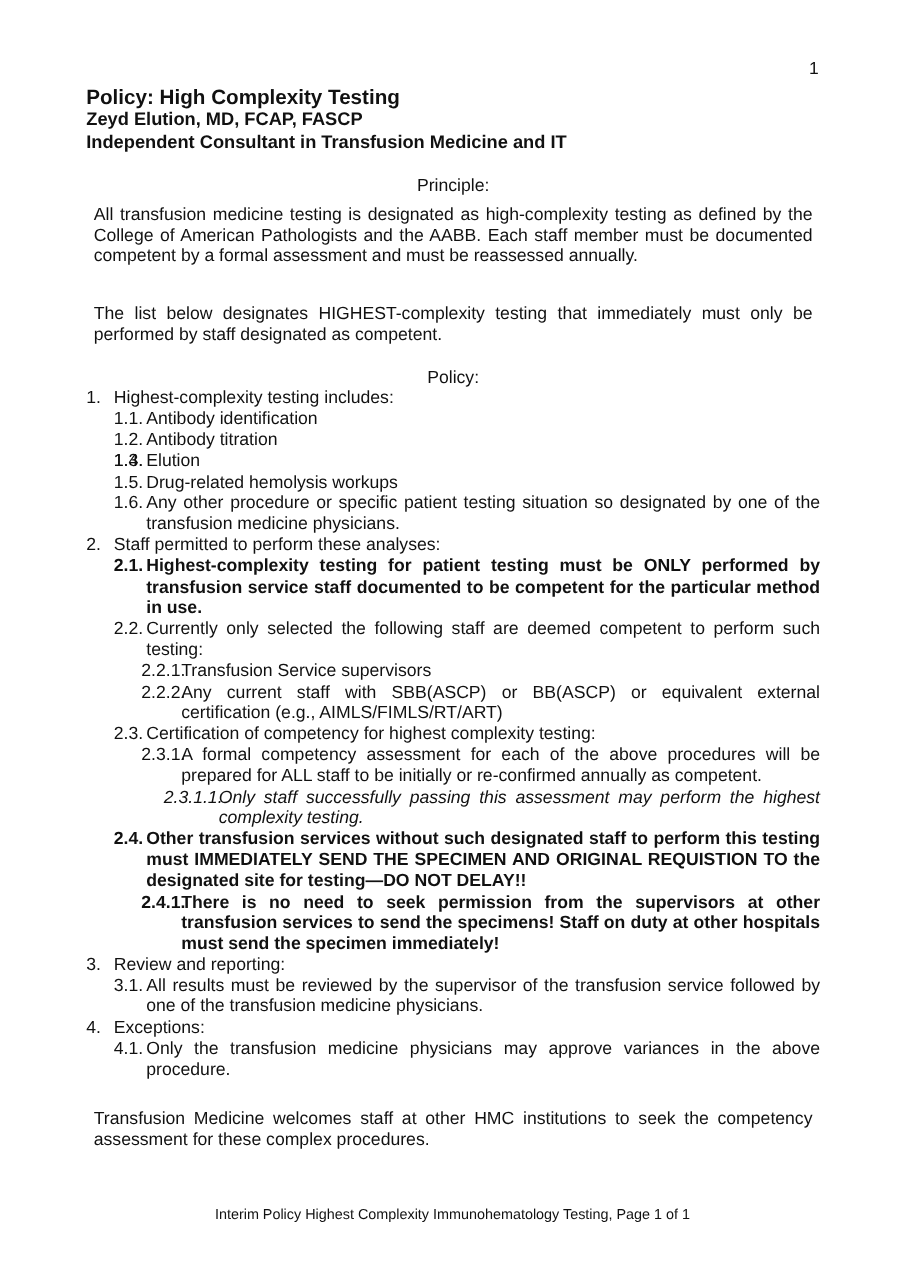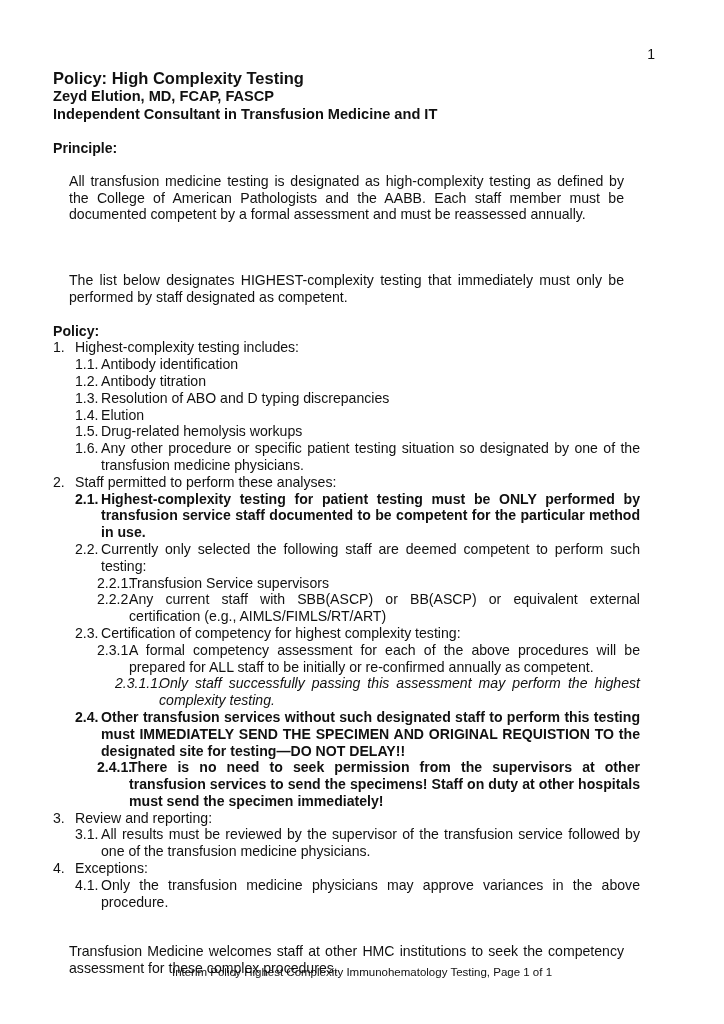--- a/index.html
+++ b/index.html
@@ -1,24 +1,24 @@
 <!DOCTYPE html>
 <html><head>
 <meta charset="utf-8">
 <style>
   html, body { margin: 0; padding: 0; background: #ffffff; }
   body { width: 724px; height: 1024px; position: relative; overflow: hidden;
          font-family: "Liberation Sans", sans-serif; color: #111; }
   .page { position: absolute; left: 0; top: 0; width: 724px; height: 1024px; }
   .pagenum { position: absolute; top: 46px; right: 69px; font-size: 14px; }
-  .content { position: absolute; left: 53px; top: 69px; width: 587px; font-size: 14.1px; line-height: 16.8px; }
+  .content { position: absolute; left: 69px; top: 69px; width: 587px; font-size: 14.1px; line-height: 16.8px; }
   .title { font-weight: bold; font-size: 16.5px; line-height: 19px; }
   .subtitle { font-weight: bold; font-size: 14.6px; line-height: 17.5px; }
-  .h { font-weight: bold; margin-top: 17px; }
-  p { margin: 16px; text-align: justify; }
+  .h { font-weight: normal; margin-top: 17px; text-align: center; }
+  p { margin: 6px; text-align: justify; }
   .gap { height: 16.8px; }
   .item { position: relative; text-align: justify; }
   .item .num { position: absolute; left: 0; top: 0; }
   .l1 { padding-left: 22px; }
   .l1 .num { left: 0; }
   .l2 { padding-left: 48px; }
   .l2 .num { left: 22px; }
   .l3 { padding-left: 76px; }
   .l3 .num { left: 44px; }
   .l4 { padding-left: 106px; font-style: italic; }
@@ -40,21 +40,21 @@
     <div class="h">Principle:</div>
     <p>All transfusion medicine testing is designated as high-complexity testing as defined by the College of American Pathologists and the AABB.  Each staff member must be documented competent by a formal assessment and must be reassessed annually.</p>
     <div class="gap"></div>
     <p>The list below designates HIGHEST-complexity testing that immediately must only be performed by staff designated as competent.</p>
 
     <div class="h">Policy:</div>
 
     <div class="item l1"><span class="num">1.</span><span>Highest-complexity testing includes:</span></div>
     <div class="item l2"><span class="num">1.1.</span><span>Antibody identification</span></div>
     <div class="item l2"><span class="num">1.2.</span><span>Antibody titration</span></div>
-    <div class="item l2"><span class="num">1.3.</span><span>Resolution of ABO and D typing discrepancies</span></div>
+    <div class="item l2"><span class="num">1.3.</span></div>
     <div class="item l2"><span class="num">1.4.</span><span>Elution</span></div>
     <div class="item l2"><span class="num">1.5.</span><span>Drug-related hemolysis workups</span></div>
     <div class="item l2"><span class="num">1.6.</span><span>Any other procedure or specific patient testing situation so designated by one of the transfusion medicine physicians.</span></div>
 
     <div class="item l1"><span class="num">2.</span><span>Staff permitted to perform these analyses:</span></div>
     <div class="item l2 bold"><span class="num">2.1.</span><span>Highest-complexity testing for patient testing must be ONLY performed by transfusion service staff documented to be competent for the particular method in use.</span></div>
     <div class="item l2"><span class="num">2.2.</span><span>Currently only selected the following staff are deemed competent to perform such testing:</span></div>
     <div class="item l3"><span class="num">2.2.1.</span><span>Transfusion Service supervisors</span></div>
     <div class="item l3"><span class="num">2.2.2.</span><span>Any current staff with SBB(ASCP) or BB(ASCP) or equivalent external certification (e.g., AIMLS/FIMLS/RT/ART)</span></div>
     <div class="item l2"><span class="num">2.3.</span><span>Certification of competency for highest complexity testing:</span></div>

